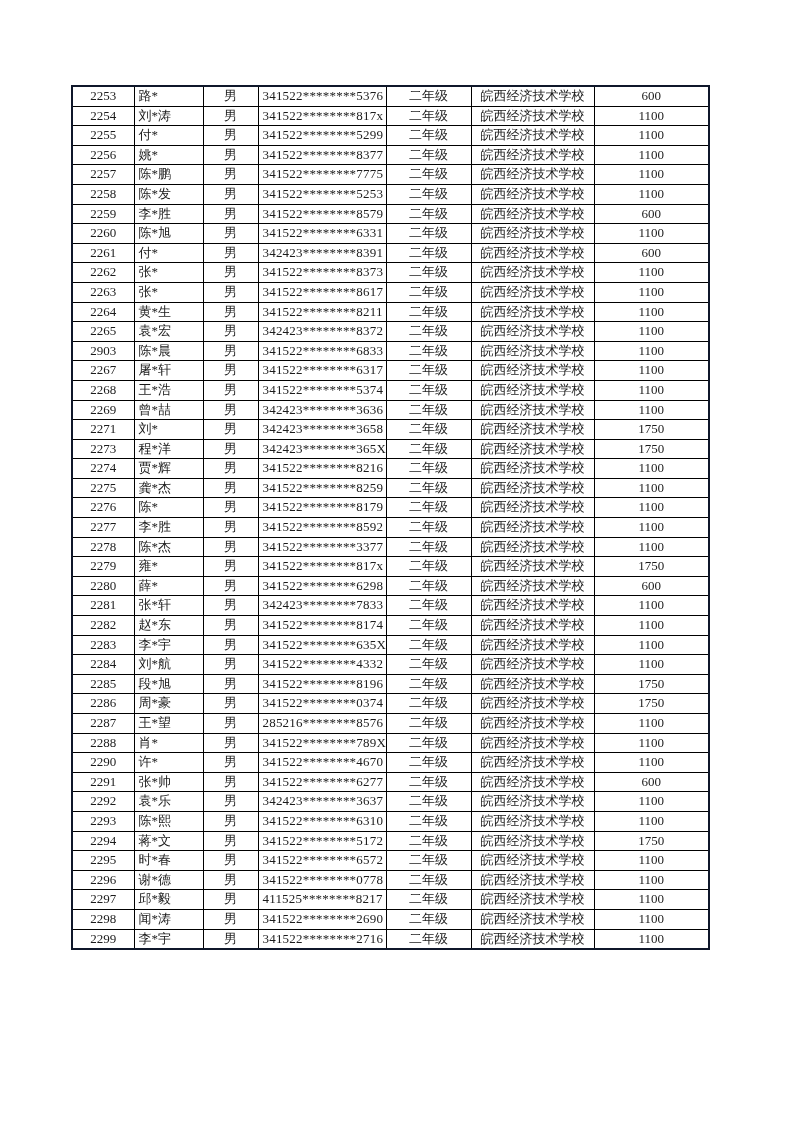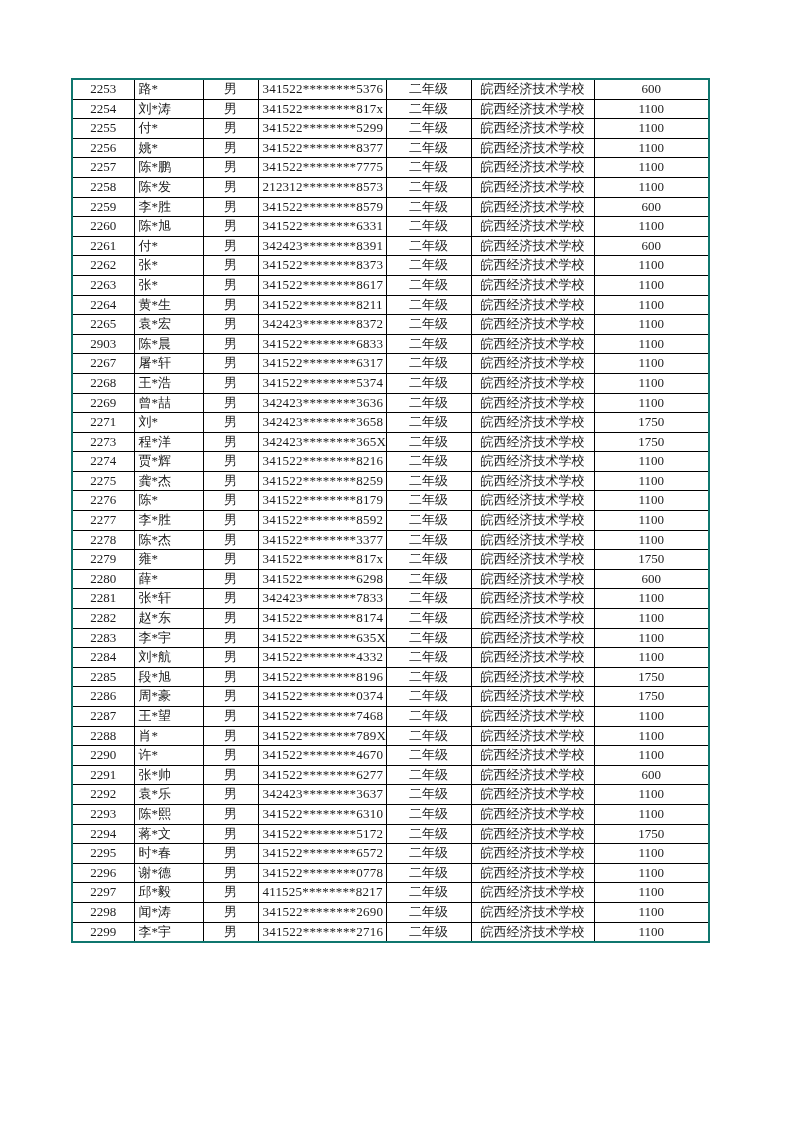--- a/index.html
+++ b/index.html
@@ -8,25 +8,25 @@
     width: 793px;
     height: 1122px;
     background: #ffffff;
     font-family: "Liberation Serif", "DejaVu Serif", serif;
     color: #1b1b1b;
     overflow: hidden;
   }
   table.roster {
     position: absolute;
     left: 71px;
-    top: 78px;
+    top: 85px;
     width: 637px;
     border-collapse: collapse;
     table-layout: fixed;
-    border: 2px solid #0f766e;
+    border: 2px solid #0f172a;
   }
   table.roster td {
     border: 1px solid #000000;
     height: 18.6px;
     box-sizing: content-box;
     font-size: 13px;
     line-height: 18.6px;
     padding: 0 2px;
     overflow: hidden;
     white-space: nowrap;
@@ -94,21 +94,21 @@
           <td class="align-center col-gender">男</td>
           <td class="align-left col-id_number">341522********7775</td>
           <td class="align-center col-grade">二年级</td>
           <td class="align-center col-school">皖西经济技术学校</td>
           <td class="align-center col-amount">1100</td>
         </tr>
         <tr>
           <td class="align-center col-seq">2258</td>
           <td class="align-left col-name">陈*发</td>
           <td class="align-center col-gender">男</td>
-          <td class="align-left col-id_number">212312********8573</td>
+          <td class="align-left col-id_number">341522********5253</td>
           <td class="align-center col-grade">二年级</td>
           <td class="align-center col-school">皖西经济技术学校</td>
           <td class="align-center col-amount">1100</td>
         </tr>
         <tr>
           <td class="align-center col-seq">2259</td>
           <td class="align-left col-name">李*胜</td>
           <td class="align-center col-gender">男</td>
           <td class="align-left col-id_number">341522********8579</td>
           <td class="align-center col-grade">二年级</td>
@@ -337,21 +337,21 @@
           <td class="align-center col-gender">男</td>
           <td class="align-left col-id_number">341522********0374</td>
           <td class="align-center col-grade">二年级</td>
           <td class="align-center col-school">皖西经济技术学校</td>
           <td class="align-center col-amount">1750</td>
         </tr>
         <tr>
           <td class="align-center col-seq">2287</td>
           <td class="align-left col-name">王*望</td>
           <td class="align-center col-gender">男</td>
-          <td class="align-left col-id_number">341522********7468</td>
+          <td class="align-left col-id_number">285216********8576</td>
           <td class="align-center col-grade">二年级</td>
           <td class="align-center col-school">皖西经济技术学校</td>
           <td class="align-center col-amount">1100</td>
         </tr>
         <tr>
           <td class="align-center col-seq">2288</td>
           <td class="align-left col-name">肖*</td>
           <td class="align-center col-gender">男</td>
           <td class="align-left col-id_number">341522********789X</td>
           <td class="align-center col-grade">二年级</td>

